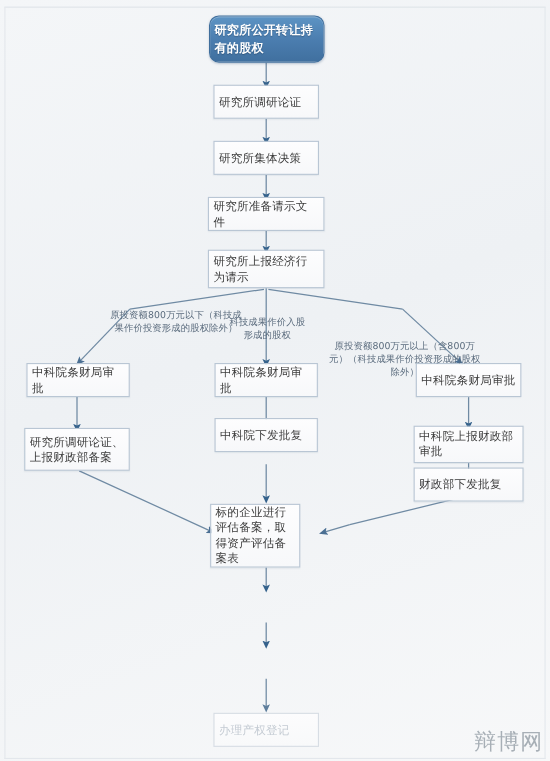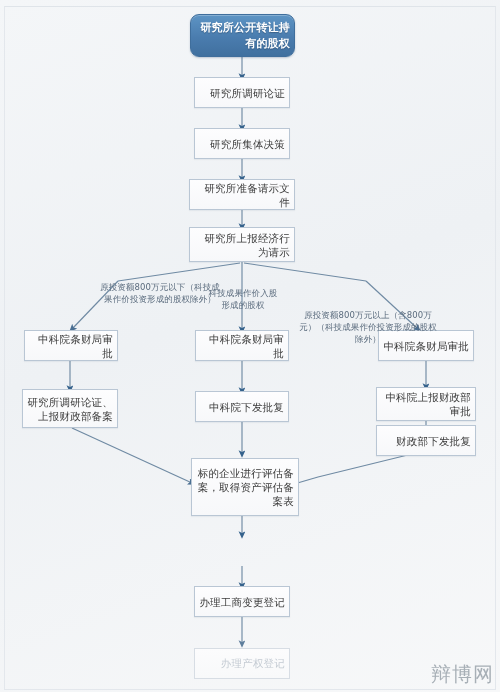--- a/index.html
+++ b/index.html
@@ -15,21 +15,21 @@
   .frame{
     position:absolute; left:4px; top:6px; width:492px; height:684px;
     border:1px solid #e3e7ec; border-top-color:#dfe4e9;
     pointer-events:none;
   }
   svg.edges{ position:absolute; left:0; top:0; width:500px; height:692px; }
 
   .node{
     position:absolute;
     display:flex; align-items:center; justify-content:center;
-    text-align:right;
+    text-align:left;
     font-size:10.5px;
     line-height:14px;
     color:#3b3b3b;
     letter-spacing:.2px;
     background:linear-gradient(180deg,#fdfdfe 0%,#f7f8fa 100%);
     border:1px solid #b9c6d4;
     box-shadow:0 1px 1px rgba(120,135,155,.10);
     padding:2px 4px;
   }
   .node span{ display:block; width:100%; }
@@ -43,21 +43,20 @@
     font-size:11px;
     line-height:16px;
     text-shadow:0 1px 1px rgba(30,55,85,.45);
     box-shadow:0 1px 2px rgba(60,90,125,.30), inset 0 1px 0 rgba(255,255,255,.25);
   }
   .node.faded{
     color:#c4cbd3;
     border-color:#d7dde4;
     background:linear-gradient(180deg,#fcfcfd 0%,#f8f9fa 100%);
     box-shadow:none;
-    font-family:Liberation Serif, serif;
   }
 
   .edge-label{
     position:absolute;
     font-size:8.5px;
     line-height:12px;
     color:#5a6b7d;
     text-align:center;
     letter-spacing:.1px;
   }
@@ -143,42 +142,39 @@
   <div class="node" style="left:24px; top:330px; width:94px; height:31px;">
     <span>中科院条财局审批</span>
   </div>
   <div class="node" style="left:22px; top:389px; width:96px; height:39px;">
     <span>研究所调研论证、上报财政部备案</span>
   </div>
 
   <div class="node" style="left:195px; top:330px; width:94px; height:31px;">
     <span>中科院条财局审批</span>
   </div>
-  <div class="node" style="left:195px; top:391px; width:94px; height:31px;">
+  <div class="node" style="left:195px; top:380px; width:94px; height:31px;">
     <span>中科院下发批复</span>
   </div>
 
   <div class="node" style="left:378px; top:330px; width:96px; height:31px;">
     <span>中科院条财局审批</span>
   </div>
   <div class="node" style="left:376px; top:425px; width:100px; height:31px;">
     <span>财政部下发批复</span>
   </div>
   <div class="node" style="left:376px; top:387px; width:100px; height:34px;">
     <span>中科院上报财政部审批</span>
   </div>
 
-  <div class="node" style="left:191px; top:458px; width:108px; height:58px;">
+  <div class="node" style="left:191px; top:458px; width:82px; height:58px;">
     <span>标的企业进行评估备案，取得资产评估备案表</span>
   </div>
 
 
-  <div class="node" style="left:194px; top:586px; width:96px; height:31px;">
-    <span>办理工商变更登记</span>
-  </div>
 
   <div class="node faded" style="left:194px; top:648px; width:96px; height:31px;">
     <span>办理产权登记</span>
   </div>
 
   <div class="edge-label" style="left:98px; top:281px; width:124px;">
     <span>原投资额800万元以下（科技成果作价投资形成的股权除外）</span>
   </div>
 
   <div class="edge-label" style="left:205px; top:287px; width:76px;text-align:center;">

